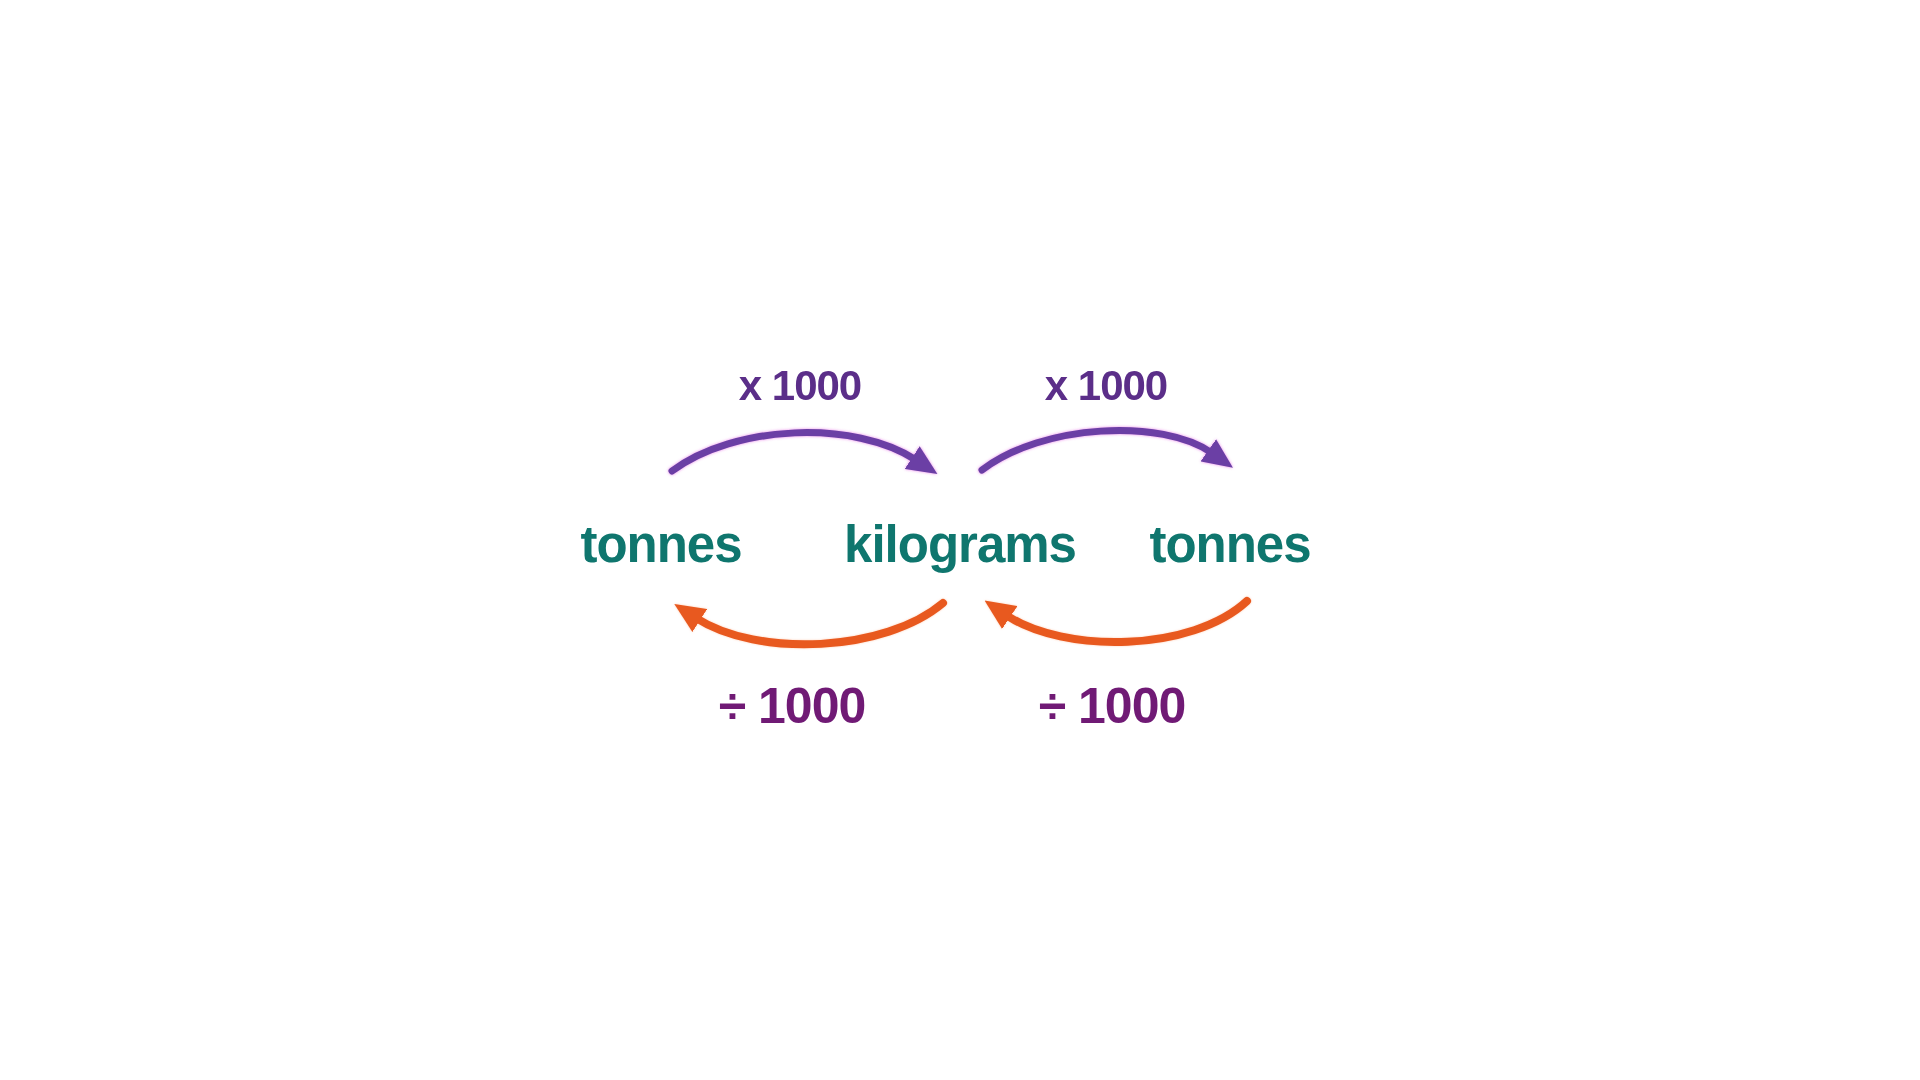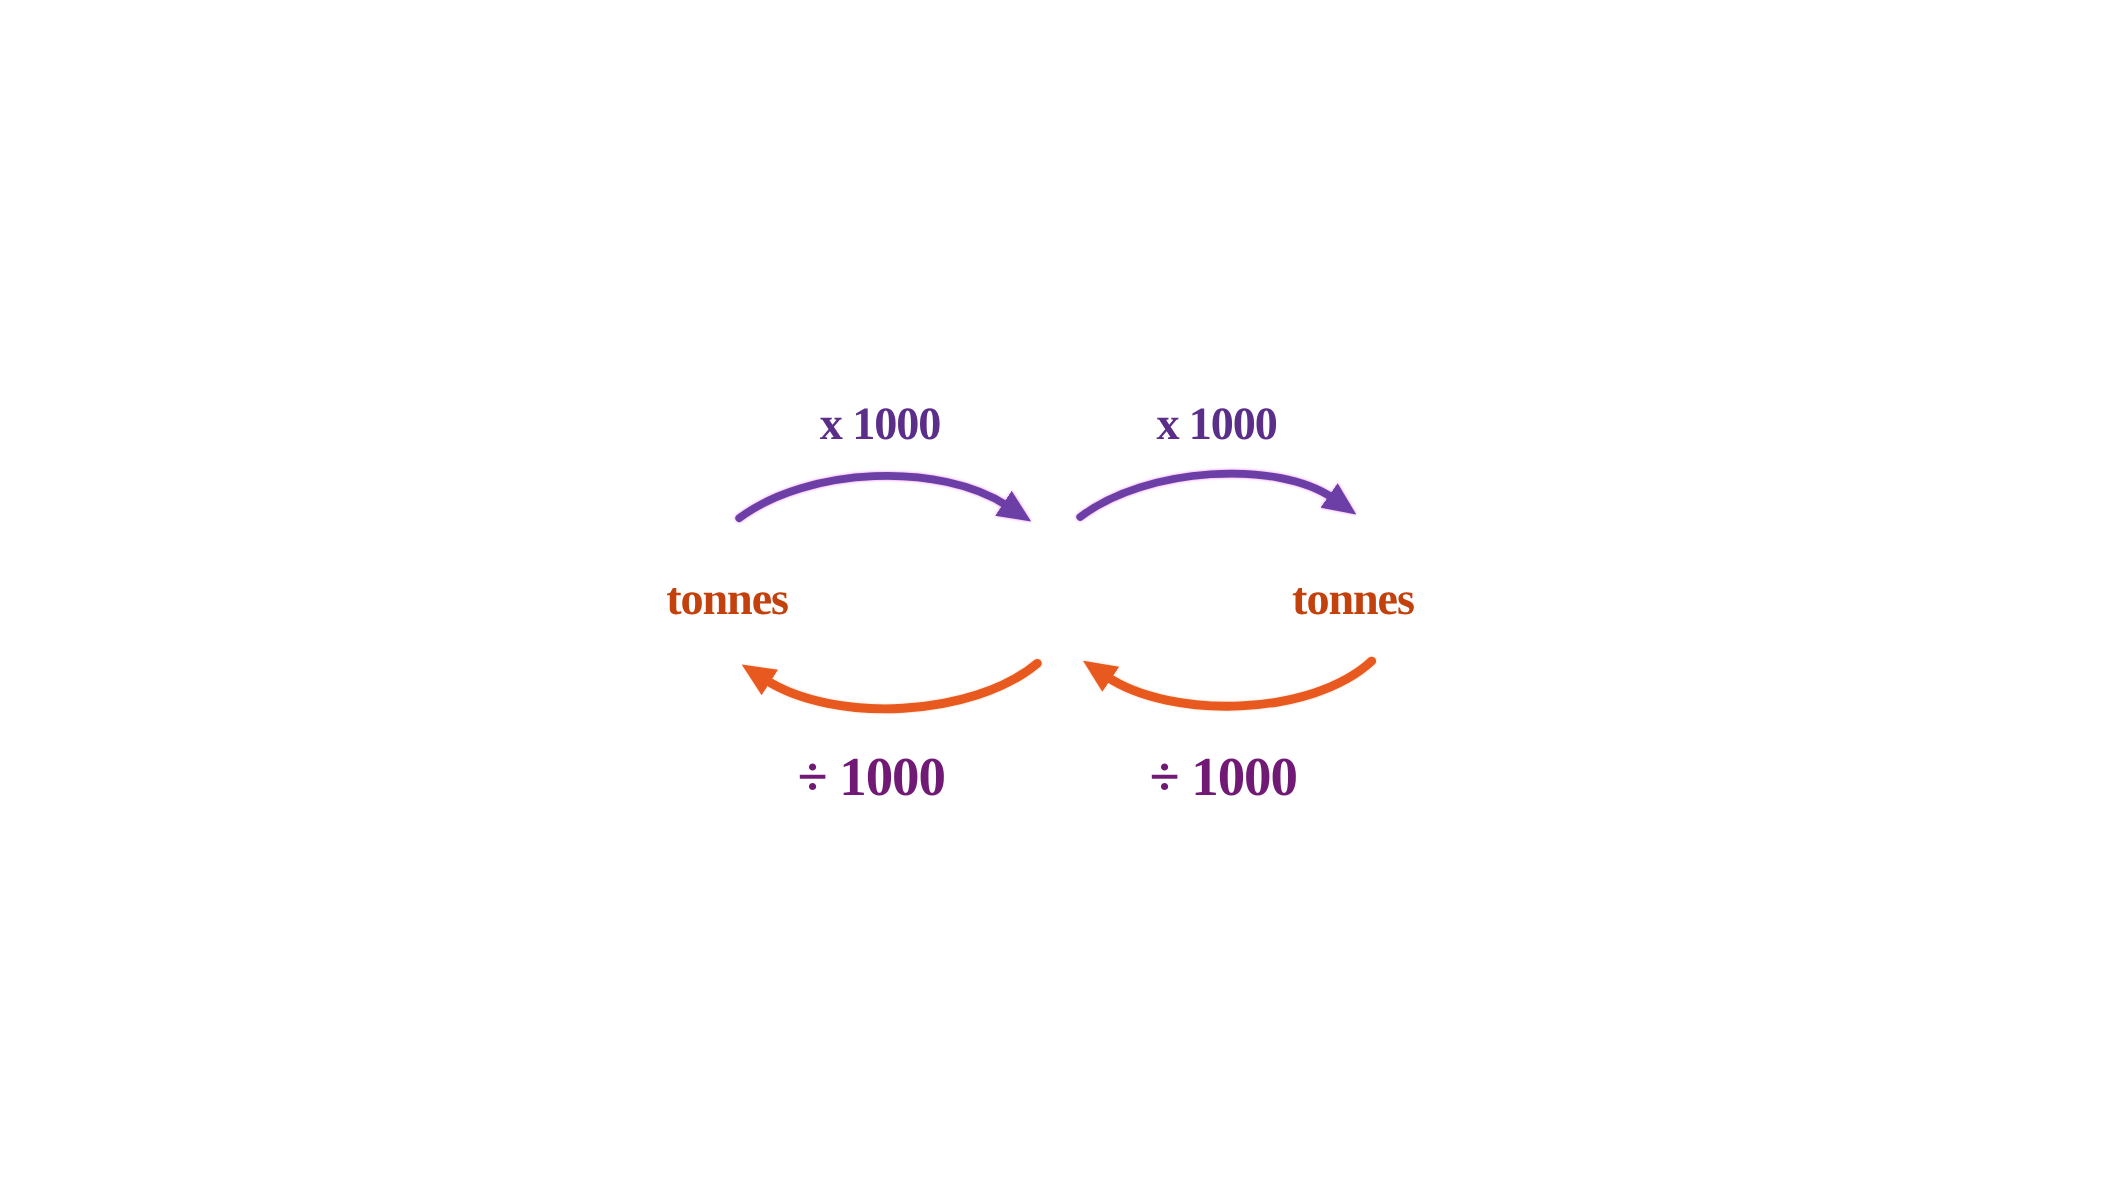--- a/index.html
+++ b/index.html
@@ -6,21 +6,21 @@
     margin: 0;
     padding: 0;
     background: #ffffff;
   }
   .stage {
     position: relative;
     width: 1536px;
     height: 1080px;
     background: #ffffff;
     overflow: hidden;
-    font-family: Liberation Serif, serif;
+    font-family: Liberation Sans, sans-serif;
   }
   .arrows-layer {
     position: absolute;
     left: 0;
     top: 0;
     width: 1920px;
     height: 1080px;
   }
   .arrow-purple {
     fill: none;
@@ -36,22 +36,22 @@
   }
   .label {
     position: absolute;
     transform: translateX(-50%);
     white-space: nowrap;
     font-weight: 700;
     line-height: 48px;
     letter-spacing: -1px;
   }
   .unit-label {
-    font-size: 42px;
-    color: #c2410c;
+    font-size: 51px;
+    color: #0f766e;
   }
   .multiply-label {
     font-size: 42px;
     color: #5b2e89;
   }
   .divide-label {
     font-size: 50px;
     color: #701a75;
   }
 </style>
@@ -78,20 +78,21 @@
 
     <path class="arrow-orange" d="M 1247 601 C 1192 652, 1064 654, 1006 615" marker-end="url(#head-orange)" stroke="#e8591f"></path>
   </svg>
 
   <div class="label multiply-label" style="left: 800px; top: 362px;">x 1000</div>
 
   <div class="label multiply-label" style="left: 1106px; top: 362px;">x 1000</div>
 
   <div class="label unit-label" style="left: 661px; top: 521px;">tonnes</div>
 
+  <div class="label unit-label" style="left: 960px; top: 521px;">kilograms</div>
 
   <div class="label unit-label" style="left: 1230px; top: 521px;">tonnes</div>
 
   <div class="label divide-label" style="left: 792px; top: 682px;">÷ 1000</div>
 
   <div class="label divide-label" style="left: 1112px; top: 682px;">÷ 1000</div>
 
 </div>
 
 </body></html>

